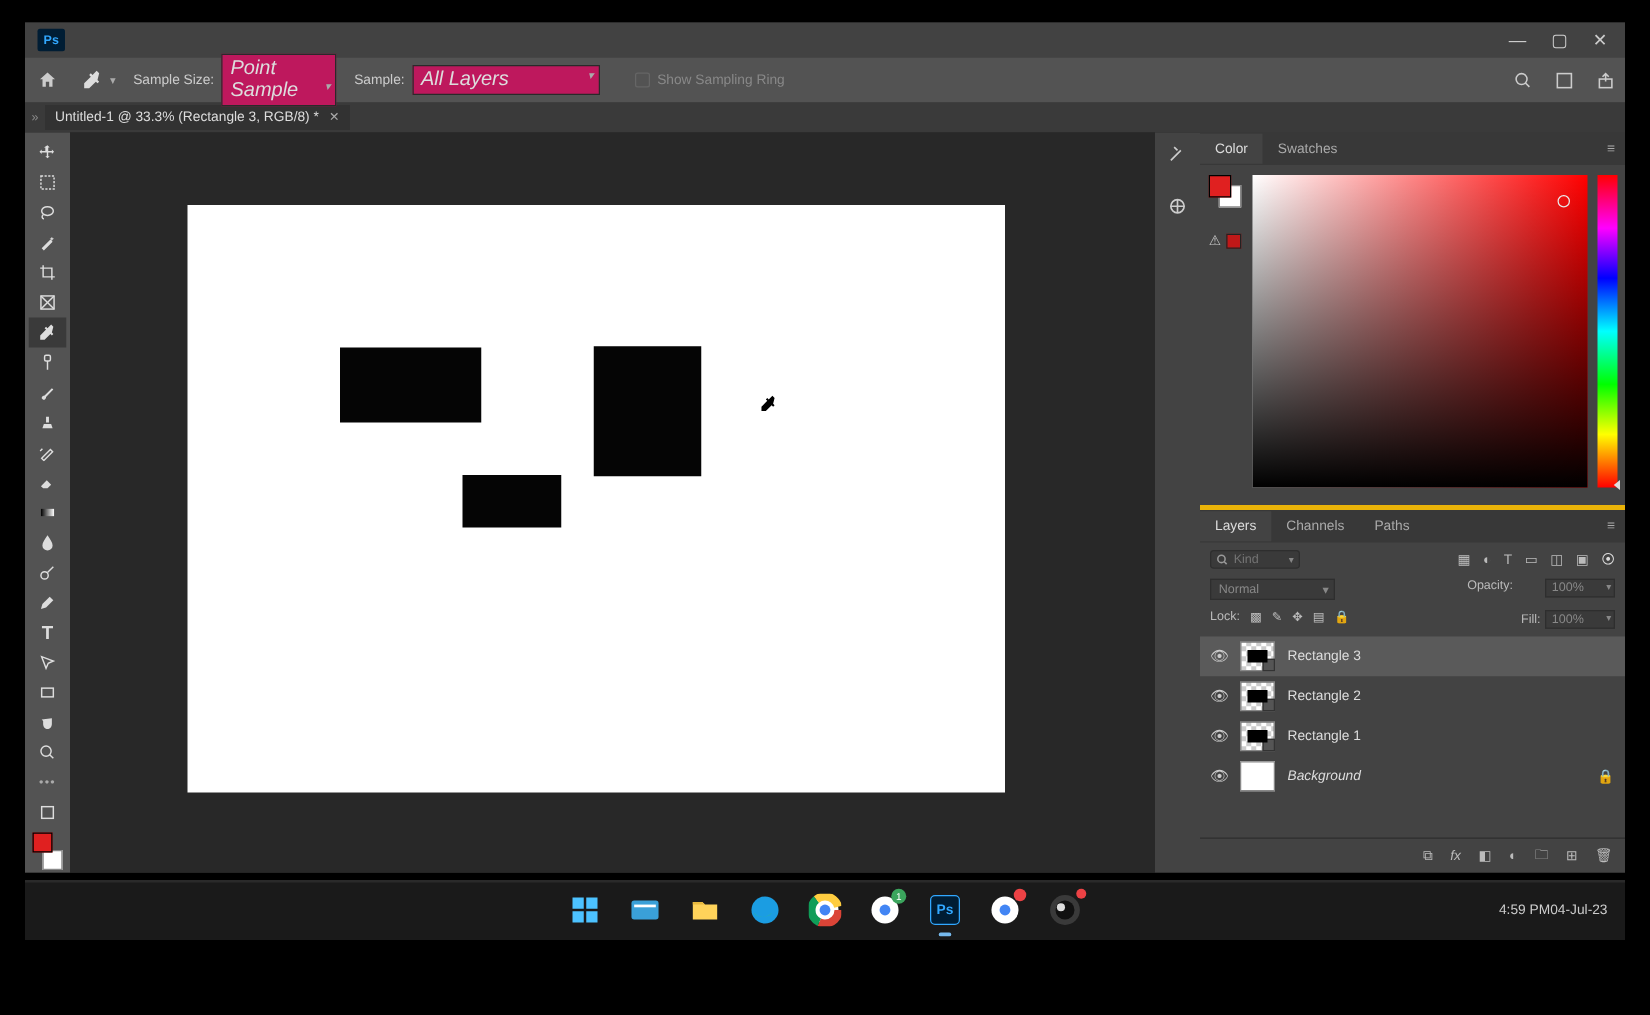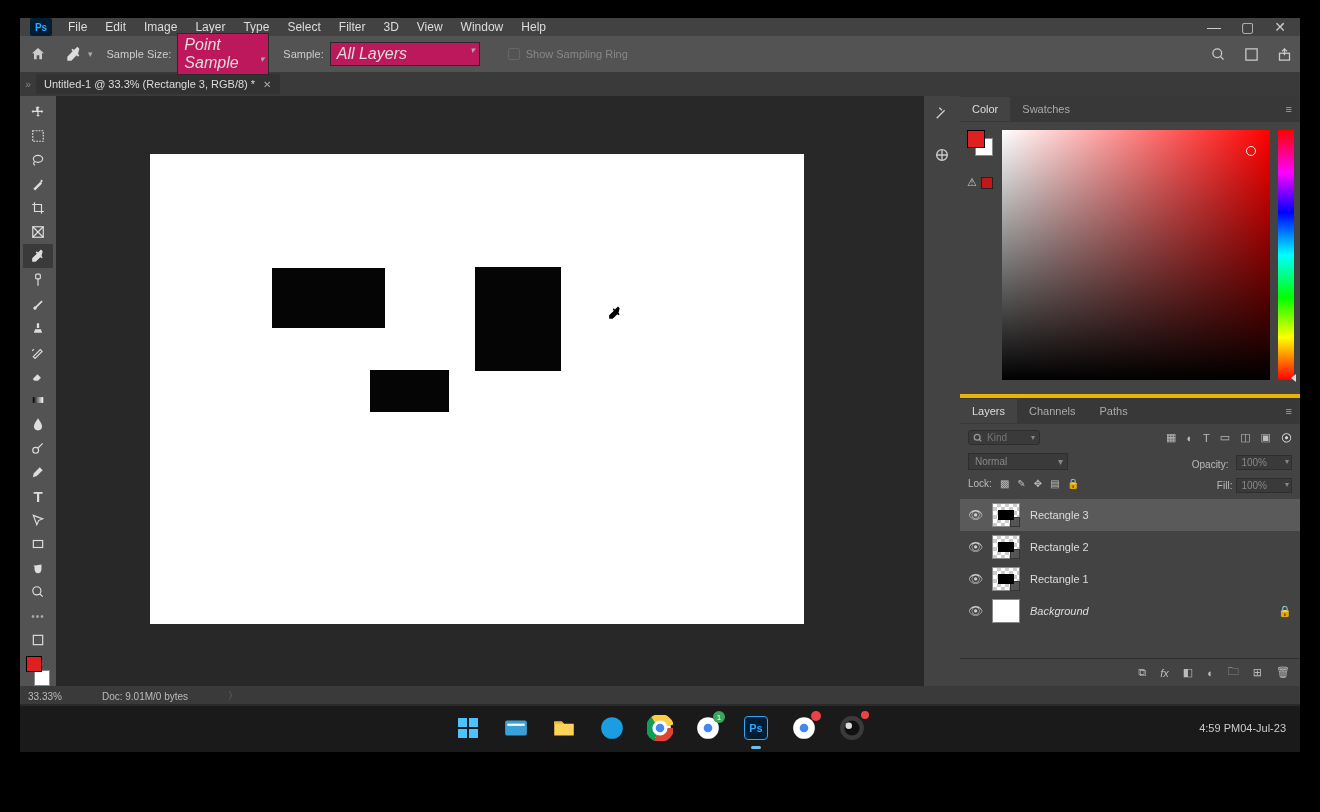--- a/index.html
+++ b/index.html
@@ -58,21 +58,21 @@
   .color-field::after { content:""; position:absolute; inset:0; background: linear-gradient(to top, #000, rgba(0,0,0,0));}
   .color-ring { position:absolute; top:16px; right:14px; width:10px; height:10px; border:1px solid #fff; border-radius:50%;}
   .hue-strip { width:16px; height:250px; background: linear-gradient(to bottom, #ff0000, #ff00ff 17%, #0000ff 33%, #00ffff 50%, #00ff00 67%, #ffff00 83%, #ff0000);}
   .hue-wrap { position:relative;}
   .hue-mark { position:absolute; right:-2px; bottom:-2px; width:0; height:0; border-top:4px solid transparent; border-bottom:4px solid transparent; border-right:5px solid #ddd;}
   .layers-panel { flex:1; display:flex; flex-direction:column; border-top:4px solid #eab308; margin-top:8px;}
   .layer-filter { padding:6px 8px; display:flex; align-items:center; gap:8px; font-size:10px; color:#999;}
   .layer-filter .srch { display:flex; align-items:center; gap:4px; background:#3a3a3a; border:1px solid #2e2e2e; padding:1px 4px; border-radius:3px;}
   .layer-filter input { background:transparent; border:none; color:#999; width:40px; font-size:10px; outline:none;}
   .layer-filter .ficons { margin-left:auto; display:flex; gap:10px; color:#bbb; font-size:11px; align-items:center;}
-  .layer-row2 { padding:2px 8px 6px 8px; display:flex; align-items:flex-end; gap:8px; font-size:10px; color:#bbb;}
+  .layer-row2 { padding:2px 8px 6px 8px; display:flex; align-items:flex-start; gap:26px; font-size:10px; color:#bbb;}
   .layer-row2 .dd { background:#3a3a3a; border:1px solid #2e2e2e; padding:2px 26px 2px 6px; position:relative; color:#888;}
   .layer-row2 .dd::after { content:"▾"; position:absolute; right:4px; color:#888;}
   .layer-row3 { padding:2px 8px 6px 8px; display:flex; gap:8px; font-size:10px; color:#bbb;}
   .layer-row3 .icons { display:flex; gap:8px; color:#bbb;}
   .layer-row3 .fill { margin-left:auto; display:flex; align-items:center; gap:4px;}
   .layer-list { flex:1; overflow:auto;}
   .layer-item { display:flex; align-items:center; padding:4px 8px; gap:10px; font-size:11px; color:#ddd; height:32px;}
   .layer-item.selected { background:#5a5a5a;}
   .layer-item .eye { width:14px; color:#ccc; font-size:12px; text-align:center;}
   .layer-item .thumb { width:28px; height:24px; background:#fff; border:1px solid #888; position:relative;}
@@ -92,33 +92,20 @@
   .pill-input { background:#3a3a3a; border:1px solid #2e2e2e; padding:1px 24px 1px 4px; font-size:10px; color:#888; position:relative;}
   .pill-input::after { content:"▾"; position:absolute; right:2px; color:#888; font-size:8px;}
 </style>
 </head>
 <body>
 
 <div class="app-window">
 
   <div class="title-bar">
     <div class="ps-logo">Ps</div>
-    <div class="menu">
-      <span>File</span>
-      <span>Edit</span>
-      <span>Image</span>
-      <span>Layer</span>
-      <span>Type</span>
-      <span>Select</span>
-      <span>Filter</span>
-      <span>3D</span>
-      <span>View</span>
-      <span>Window</span>
-      <span>Help</span>
-    </div>
     <div class="win-controls">
       <span>—</span>
       <span>▢</span>
       <span>✕</span>
     </div>
   </div>
 
   <div class="options-bar">
     <div class="home-icon">
       <svg viewBox="0 0 24 24" width="16" height="16" fill="#ccc">
@@ -434,25 +421,20 @@
             <span>◧</span>
             <span>◐</span>
             <span>🗀</span>
             <span>⊞</span>
             <span>🗑</span>
           </div>
         </div>
       </div>
     </div>
 
-    <div class="status-bar">
-      <span>33.33%</span>
-      <span>Doc: 9.01M/0 bytes</span>
-      <span class="caret">〉</span>
-    </div>
   </div>
 </div>
 
 <div class="taskbar">
   <div class="taskbar-deco"></div>
   <div class="tb-center">
     <div class="tb-icon">
       <svg width="24" height="24" viewBox="0 0 24 24">
           <rect x="2" y="2" width="9" height="9" fill="#4cc2ff"></rect>
           <rect x="13" y="2" width="9" height="9" fill="#4cc2ff"></rect>

